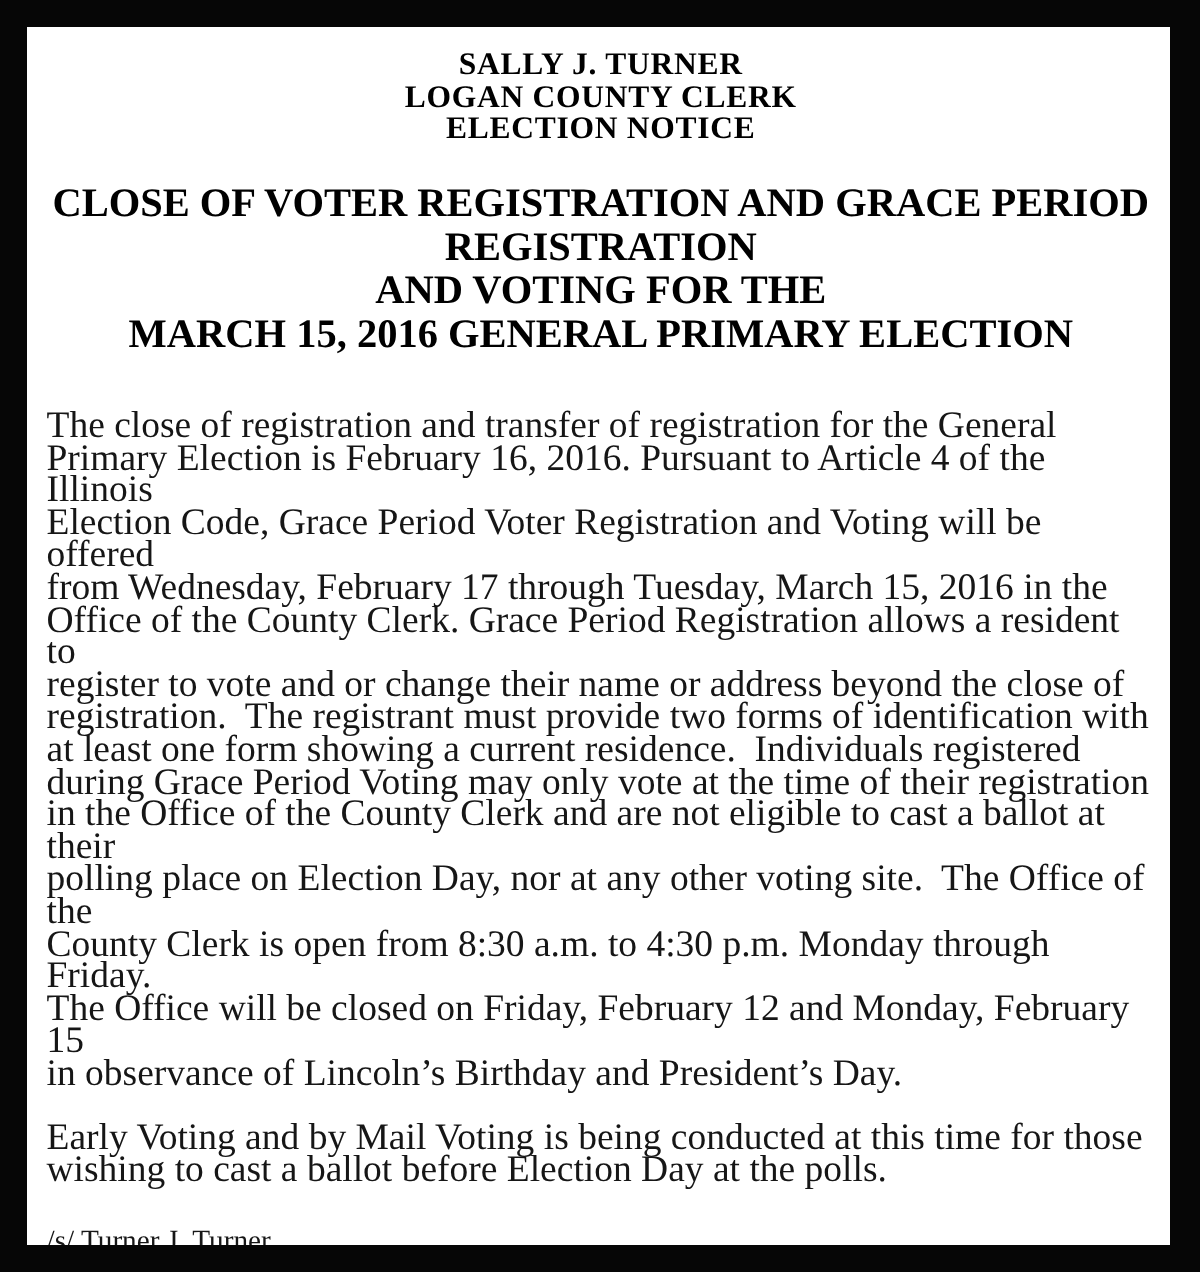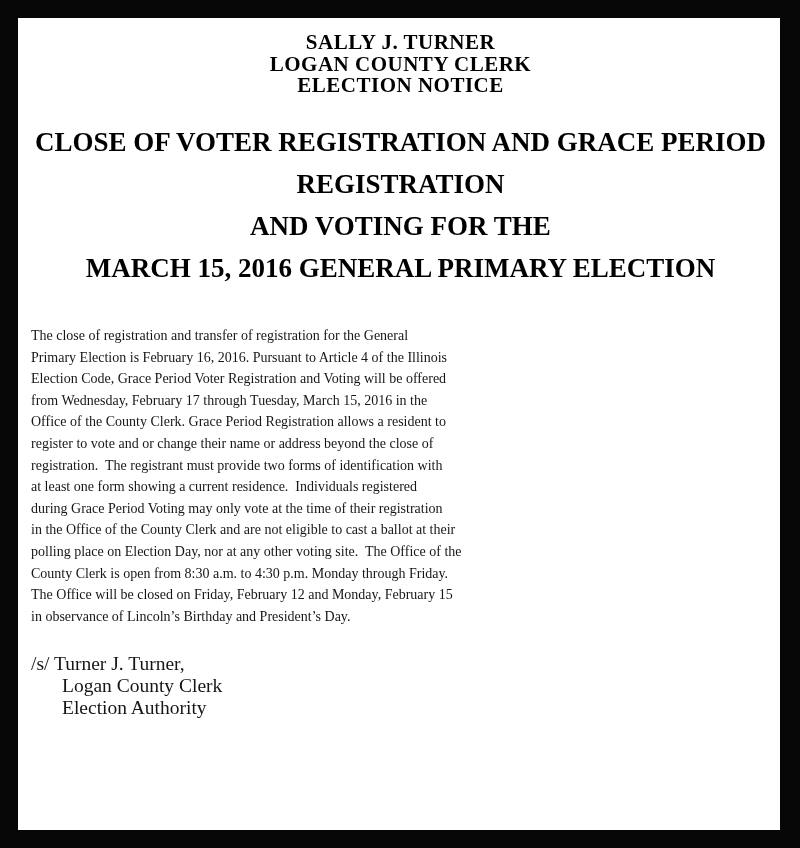--- a/index.html
+++ b/index.html
@@ -33,26 +33,26 @@
     line-height: 21.7px;
     letter-spacing: 0.5px;
     color: #000000;
     white-space: pre-wrap;
   }
   .title {
     margin-top: 24px;
     text-align: center;
     font-weight: bold;
     font-size: 27px;
-    line-height: 42px;
+    line-height: 29px;
     color: #000000;
     white-space: pre-wrap;
   }
   .para {
-    font-size: 14px;
+    font-size: 25px;
     line-height: 21.6px;
     color: #161616;
     white-space: pre-wrap;
     margin: 26px 0 0 0;
   }
   .para.first {
     margin-top: 36px;
   }
   .para.tight {
     margin-top: 21px;
@@ -90,20 +90,22 @@
 register to vote and or change their name or address beyond the close of
 registration.  The registrant must provide two forms of identification with
 at least one form showing a current residence.  Individuals registered
 during Grace Period Voting may only vote at the time of their registration
 in the Office of the County Clerk and are not eligible to cast a ballot at their
 polling place on Election Day, nor at any other voting site.  The Office of the
 County Clerk is open from 8:30 a.m. to 4:30 p.m. Monday through Friday.
 The Office will be closed on Friday, February 12 and Monday, February 15
 in observance of Lincoln’s Birthday and President’s Day.</div>
 
+    <div class="para tight">Early Voting and by Mail Voting is being conducted at this time for those
+wishing to cast a ballot before Election Day at the polls.</div>
 
 
     <div class="sig">
       <div>/s/ Turner J. Turner,</div>
       <div class="indent">Logan County Clerk</div>
       <div class="indent">Election Authority</div>
     </div>
 
   </div>
 </div>

